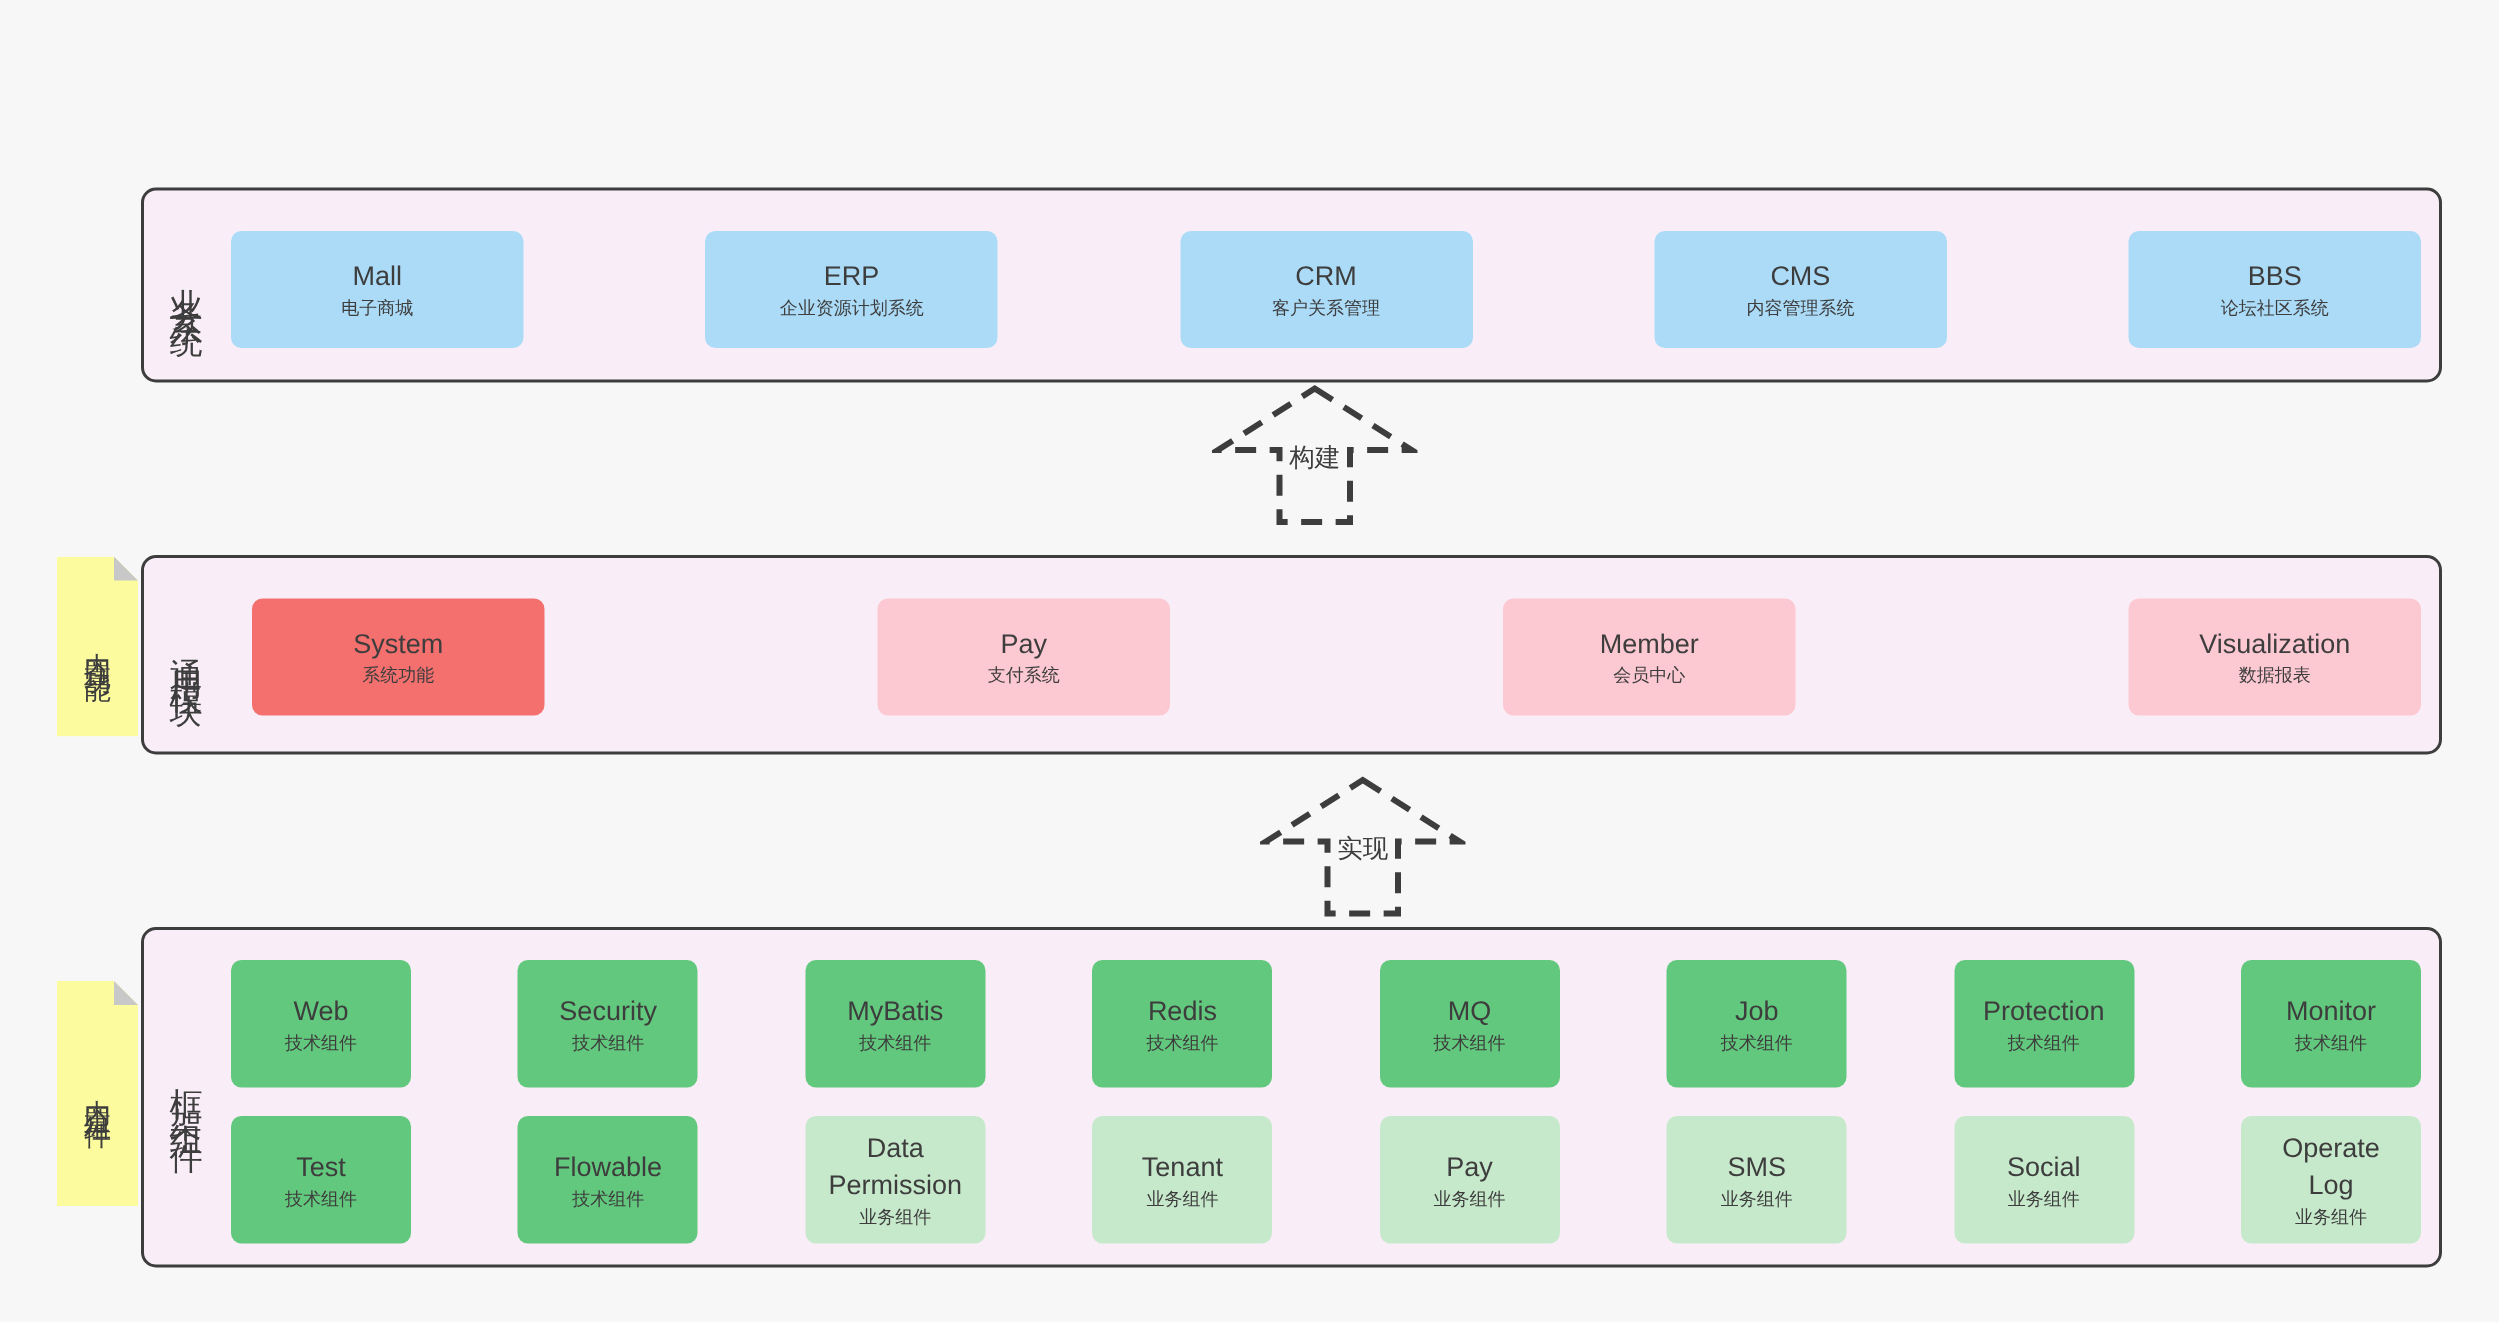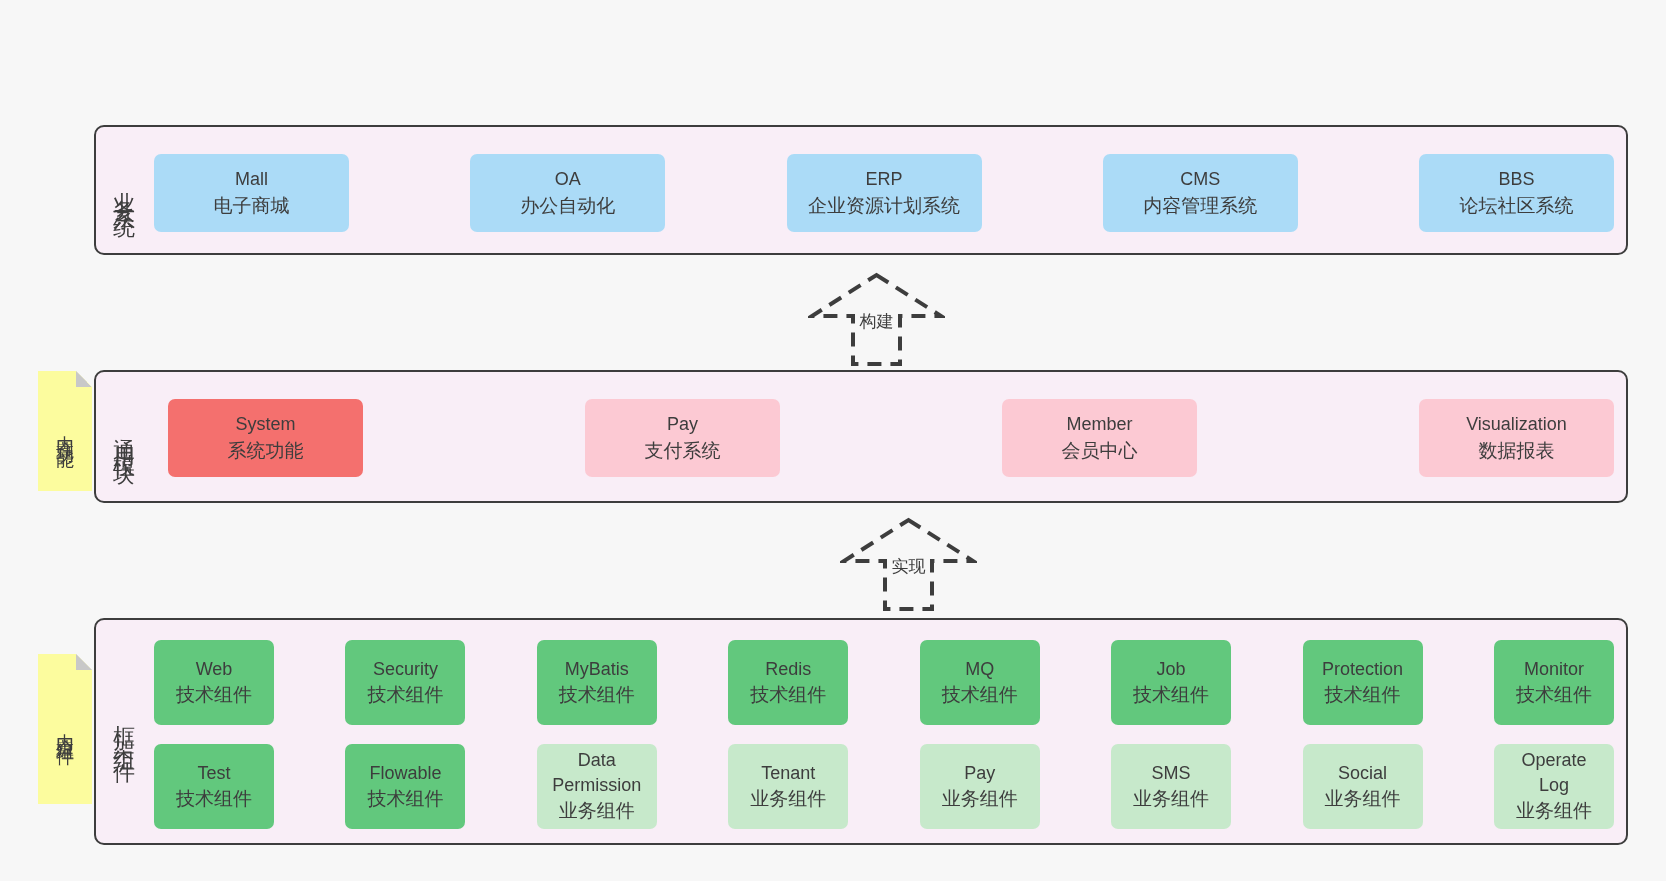--- a/index.html
+++ b/index.html
@@ -35,42 +35,42 @@
   .band-3 .boxes.row-a { top:20px; }
   .band-3 .boxes.row-b { top:124px; }
   .box {
     box-sizing:border-box;
     display:flex; flex-direction:column; align-items:center; justify-content:center;
     text-align:center; border-radius:7px;
     font-size:18px; line-height:1.45; padding:2px 10px;
   }
   .band-1 .box, .band-2 .box { width:195px; height:78px; }
   .band-3 .box { width:120px; height:85px; line-height:1.4; }
-  .box .sub { font-size:19px; }
+  .box .sub { font-size:12px; }
   .blue  { background:var(--blue,#abdbf7); }
   .red   { background:var(--red,#f4706e);margin-left:14px; }
   .pink  { background:var(--pink,#fcc9d3); }
   .green { background:var(--green,#62c87d); }
   .lgreen{ background:var(--light_green,#c7e9cb); }
   .sticky {
     position:absolute; left:38px; width:54px;
     background:var(--sticky_yellow,#fcfc9e);
     clip-path:polygon(0 0, calc(100% - 16px) 0, 100% 16px, 100% 100%, 0 100%);
     display:flex; align-items:center; justify-content:center;
     writing-mode:vertical-rl; text-orientation:upright;
     font-size:18px; letter-spacing:5px; color:var(--text,#3d3d3d);
   }
   .sticky-1 { top:371px; height:120px; }
   .sticky-2 { top:654px; height:150px; }
   .fold {
     position:absolute; top:0; right:0; width:16px; height:16px;
     background:linear-gradient(to bottom left, rgba(0,0,0,0) 50%, var(--fold_gray,#c8c8c8) 50%);
   }
   .arrow { position:absolute; width:137px; height:95px; }
-  .arrow-1 { left:808px; top:272px; }
+  .arrow-1 { left:808px; top:256px; }
   .arrow-2 { left:840px; top:517px; }
   .arrow svg { position:absolute; inset:0; }
   .arrow polygon {
     fill:none; stroke:var(--border,#3d3d3d);
     stroke-width:4; stroke-dasharray:14 9;
   }
   .arrow .arrow-label {
     position:absolute; left:50%; top:52%;
     transform:translate(-50%,-50%);
     background:var(--page_bg,#f7f7f7);
@@ -83,26 +83,26 @@
 <div class="canvas">
 
   <div class="band band-1">
     <div class="vlabel">业务系统</div>
     <div class="boxes">
       <div class="box blue">
         <span>Mall</span>
         <span class="sub">电子商城</span>
       </div>
       <div class="box blue">
-        <span>OA</span>
-        <span class="sub">办公自动化</span>
-      </div>
-      <div class="box blue">
         <span>ERP</span>
         <span class="sub">企业资源计划系统</span>
+      </div>
+      <div class="box blue">
+        <span>CRM</span>
+        <span class="sub">客户关系管理</span>
       </div>
       <div class="box blue">
         <span>CMS</span>
         <span class="sub">内容管理系统</span>
       </div>
       <div class="box blue">
         <span>BBS</span>
         <span class="sub">论坛社区系统</span>
       </div>
     </div>

